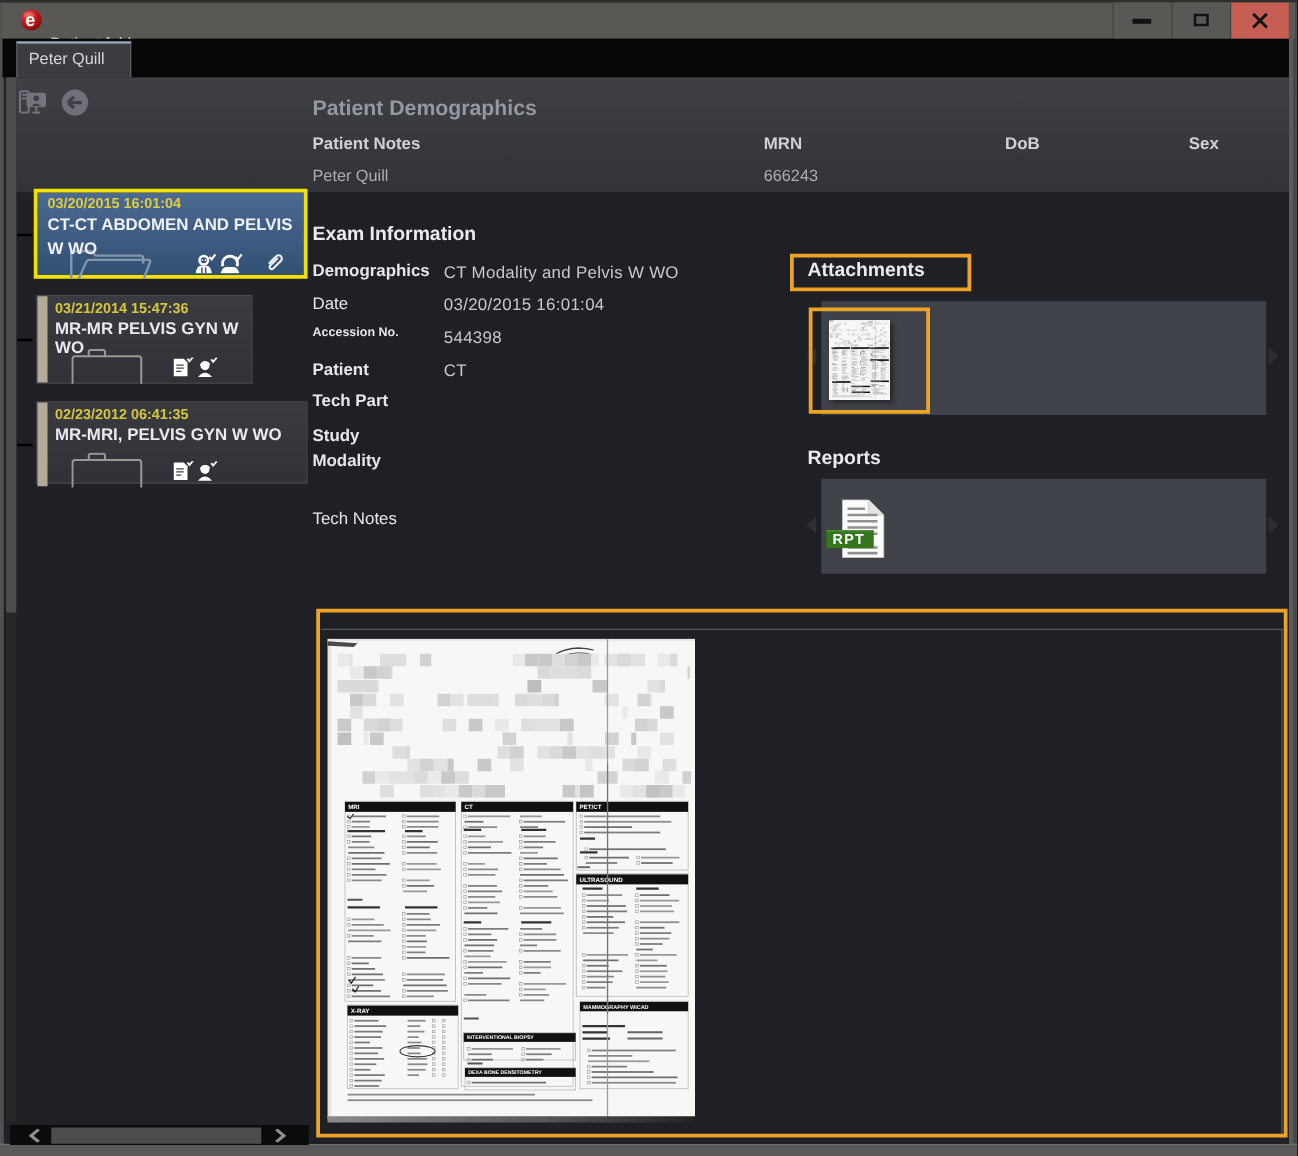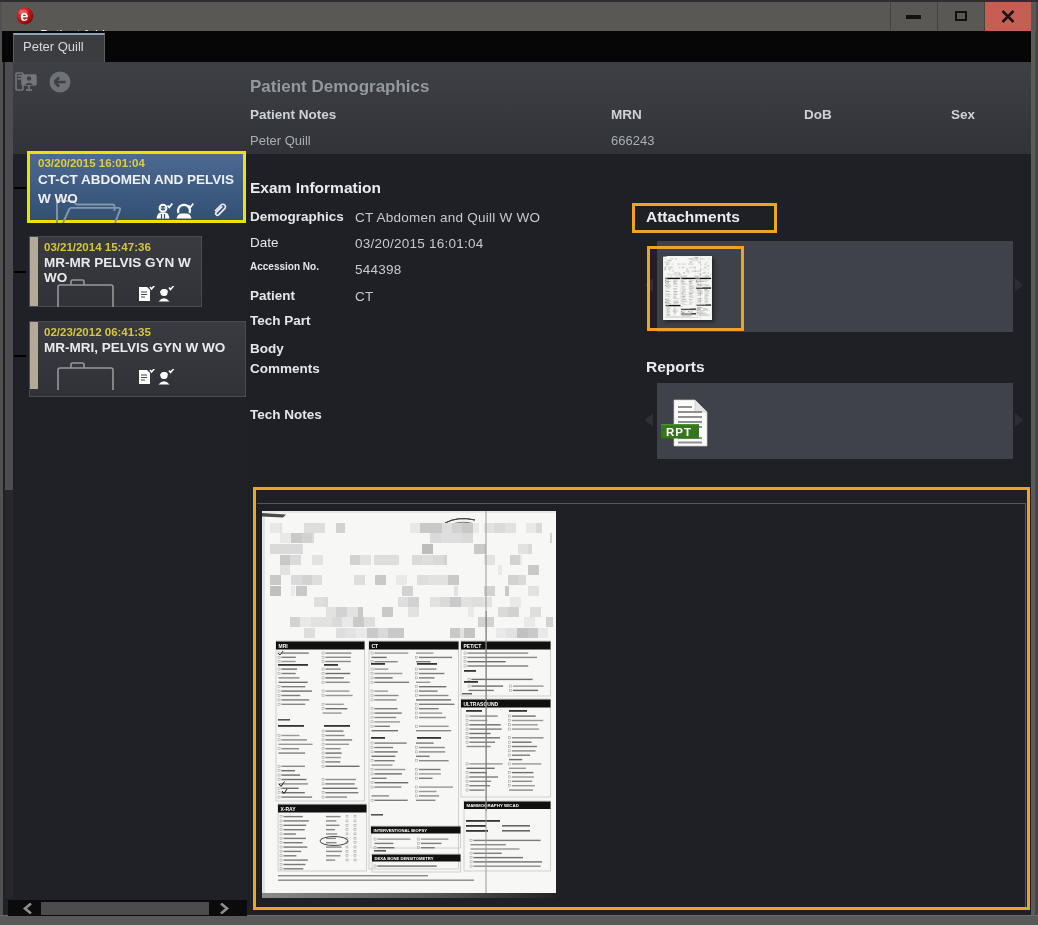--- a/index.html
+++ b/index.html
@@ -120,21 +120,21 @@
         <path d="M3 6 h6 M3 8.5 h6 M3 11 h4" stroke="#44454a" stroke-width="1"></path>
         <path d="M12 1 l1.5 2 l3 -3.5" fill="none" stroke="#fff" stroke-width="1.5"></path>
         <circle cx="26" cy="6.5" r="3.6"></circle>
         <path d="M20.5 15.5 q5.5 -6.5 11 0 z"></path>
         <path d="M22.5 6.5 a4 4 0 0 1 7.2 -1" fill="none" stroke="#fff" stroke-width="1.3"></path>
         <path d="M31 1.5 l1.5 2 l3 -3.5" fill="none" stroke="#fff" stroke-width="1.5"></path>
       </g>
     </svg>
   </div>
 
-  <div class="abs" style="left:29px;top:321px;width:217px;height:76px;background:linear-gradient(#3a3b41,#313237);border:1px solid #4a4b50;">
+  <div class="abs" style="left:29px;top:321px;width:217px;height:66px;background:linear-gradient(#3a3b41,#313237);border:1px solid #4a4b50;">
     <div class="abs" style="left:0;top:0;width:8px;height:67px;background:#b3aa9a;"></div>
     <svg class="abs" style="left:27px;top:40px;" width="58" height="28" viewBox="0 0 58 28">
       <path d="M14 6 l0 -3.5 q0 -1.5 1.5 -1.5 l10 0 q1.5 0 1.5 1.5 l0 3.5" fill="none" stroke="#98989a" stroke-width="1.6"></path>
       <rect x="1" y="6" width="55" height="28" rx="2" fill="none" stroke="#98989a" stroke-width="1.6"></rect>
     </svg>
     <div class="abs" style="left:14px;top:4px;font-size:11.5px;font-weight:bold;color:#d5c63e;">02/23/2012 06:41:35</div>
     <div class="abs" style="left:14px;top:18px;font-size:13.5px;font-weight:bold;color:#e8eaed;">MR-MRI, PELVIS GYN W WO</div>
     <svg class="abs" style="left:108px;top:47px;" width="40" height="16" viewBox="0 0 40 16">
       <g fill="#fff">
         <path d="M1 1 h8 l3 3 v11 h-11 z" fill="#fff"></path>
@@ -143,30 +143,30 @@
         <circle cx="26" cy="6.5" r="3.6"></circle>
         <path d="M20.5 15.5 q5.5 -6.5 11 0 z"></path>
         <path d="M22.5 6.5 a4 4 0 0 1 7.2 -1" fill="none" stroke="#fff" stroke-width="1.3"></path>
         <path d="M31 1.5 l1.5 2 l3 -3.5" fill="none" stroke="#fff" stroke-width="1.5"></path>
       </g>
     </svg>
   </div>
 
   <div class="abs" style="left:250px;top:179px;font-size:15.5px;font-weight:bold;color:#e9ecef;">Exam Information</div>
   <div class="abs" style="left:250px;top:209px;font-size:13.5px;font-weight:bold;color:#e4e7ea;">Demographics</div>
-  <div class="abs" style="left:355px;top:210px;font-size:13.5px;letter-spacing:0.25px;color:#c6cacd;">CT Abdomen and Quill W WO</div>
+  <div class="abs" style="left:355px;top:210px;font-size:13.5px;letter-spacing:0.25px;color:#c6cacd;">CT Modality and Pelvis W WO</div>
   <div class="abs" style="left:250px;top:235px;font-size:13.5px;font-weight:normal;color:#e4e7ea;">Date</div>
   <div class="abs" style="left:355px;top:236px;font-size:13.5px;letter-spacing:0.25px;color:#c6cacd;">03/20/2015 16:01:04</div>
   <div class="abs" style="left:250px;top:261px;font-size:10px;font-weight:bold;color:#e4e7ea;">Accession No.</div>
   <div class="abs" style="left:355px;top:262px;font-size:13.5px;letter-spacing:0.25px;color:#c6cacd;">544398</div>
   <div class="abs" style="left:250px;top:288px;font-size:13.5px;font-weight:bold;color:#e4e7ea;">Patient</div>
   <div class="abs" style="left:355px;top:289px;font-size:13.5px;letter-spacing:0.25px;color:#c6cacd;">CT</div>
   <div class="abs" style="left:250px;top:313px;font-size:13.5px;font-weight:bold;color:#e4e7ea;">Tech Part</div>
-  <div class="abs" style="left:250px;top:339px;width:90px;font-size:13.5px;font-weight:bold;color:#e4e7ea;line-height:20px;">Body Comments</div>
-  <div class="abs" style="left:250px;top:407px;font-size:13.5px;font-weight:bold;color:#e4e7ea;">Tech Notes</div>
+  <div class="abs" style="left:250px;top:339px;width:90px;font-size:13.5px;font-weight:bold;color:#e4e7ea;line-height:20px;">Study Modality</div>
+  <div class="abs" style="left:250px;top:407px;font-size:13.5px;font-weight:normal;color:#e4e7ea;">Tech Notes</div>
 
   <div class="abs" style="left:632px;top:203px;width:145px;height:30px;border:3px solid #eda426;"></div>
   <div class="abs" style="left:646px;top:208px;font-size:15.5px;font-weight:bold;color:#e9ecef;">Attachments</div>
   <div class="abs" style="left:657px;top:241px;width:356px;height:91px;background:#404249;"></div>
   <svg class="abs" style="left:644px;top:278px;" width="10" height="14" viewBox="0 0 10 14">
       <path d="M9 0 L1 7 L9 14 Z" fill="#2e3034"></path>
     </svg>
   <svg class="abs" style="left:1014px;top:278px;" width="10" height="14" viewBox="0 0 10 14">
       <path d="M1 0 L9 7 L1 14 Z" fill="#2c2e33"></path>
     </svg>

